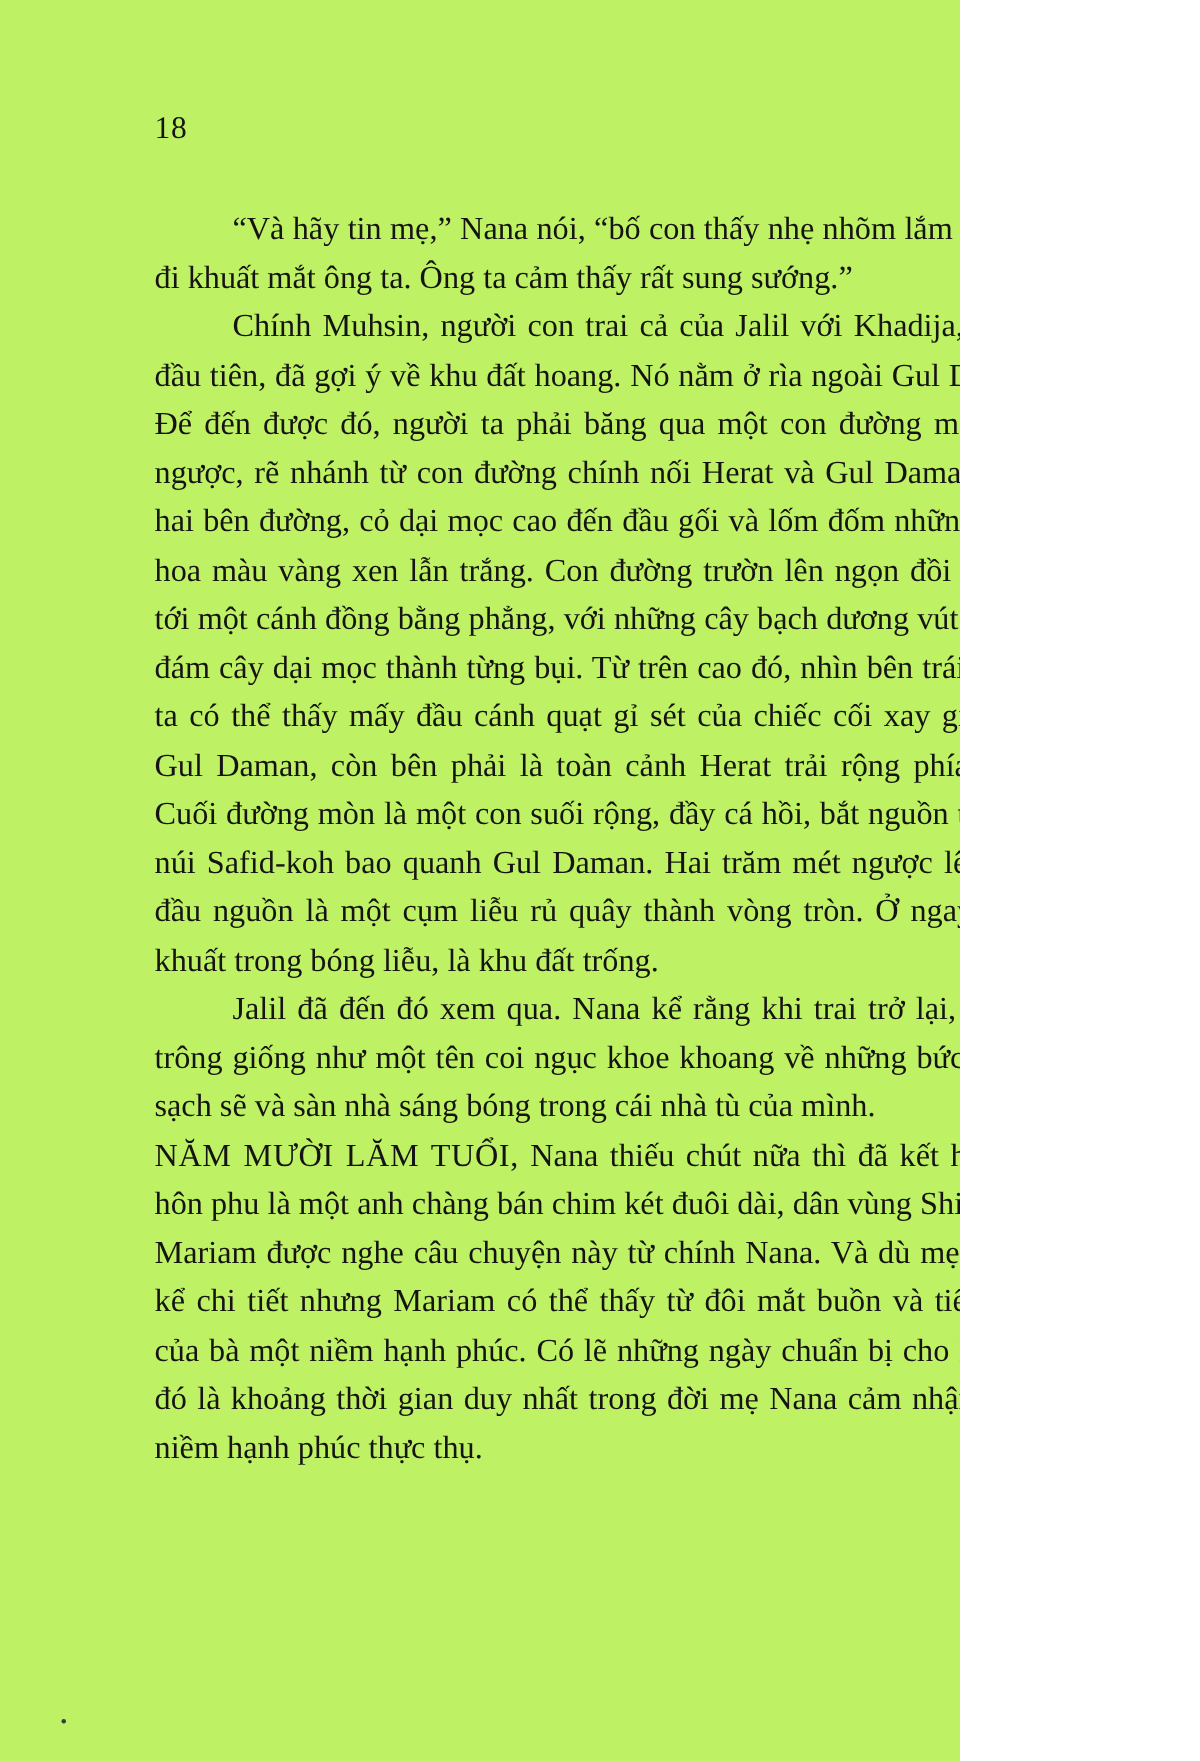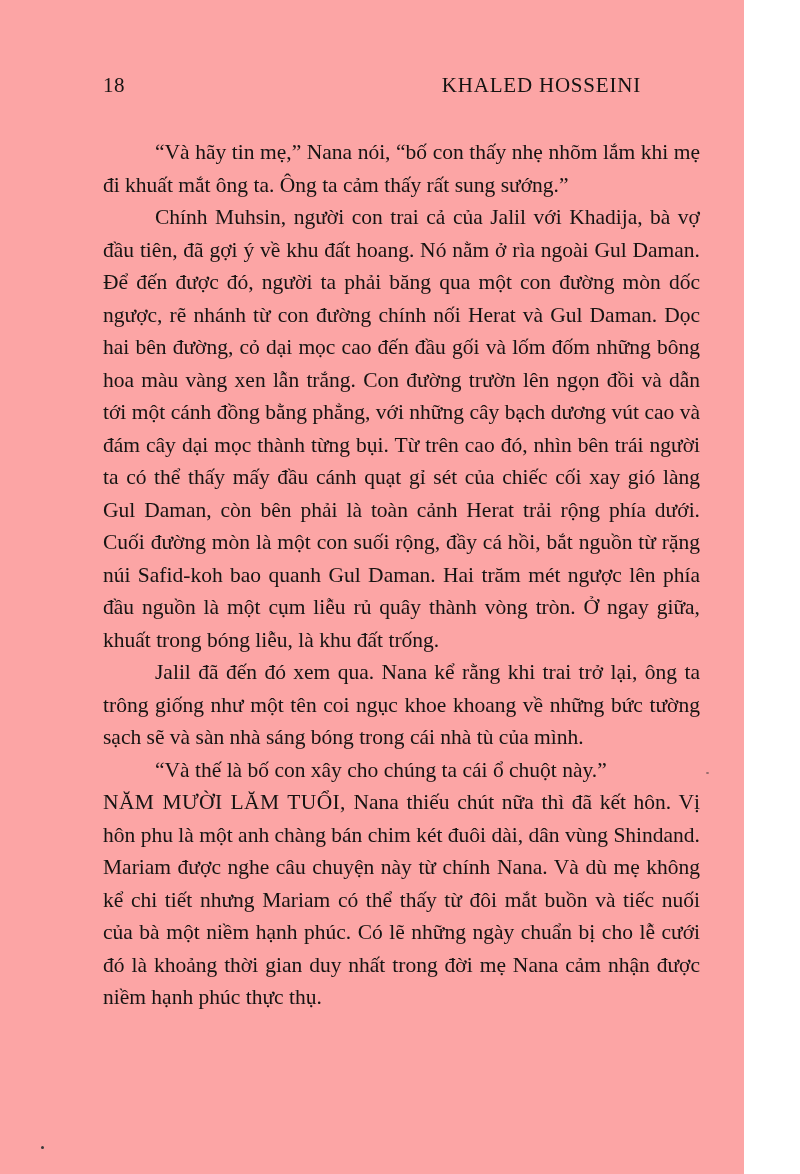--- a/index.html
+++ b/index.html
@@ -2,23 +2,23 @@
 <html lang="vi"><head>
 <meta charset="utf-8">
 <style>
   html, body {
     margin: 0;
     padding: 0;
     background: #ffffff;
   }
   .sheet {
     position: relative;
-    width: 744px;
+    width: 640px;
     height: 1174px;
-    background: #fca5a5;
+    background: #bef264;
     font-family: "Liberation Serif", "DejaVu Serif", serif;
     color: #161412;
     overflow: hidden;
   }
   .running-head {
     position: absolute;
     top: 72px;
     left: 103px;
     right: 103px;
     display: flex;
@@ -74,27 +74,25 @@
     opacity: 0.55;
   }
 </style>
 </head>
 <body>
 
 <div class="sheet">
 
   <div class="running-head">
     <span class="page-number">18</span>
-    <span class="author">KHALED HOSSEINI</span>
   </div>
 
   <div class="text-block">
     <p class="indented">“Và hãy tin mẹ,” Nana nói, “bố con thấy nhẹ nhõm lắm khi mẹ đi khuất mắt ông ta. Ông ta cảm thấy rất sung sướng.”</p>
     <p class="indented">Chính Muhsin, người con trai cả của Jalil với Khadija, bà vợ đầu tiên, đã gợi ý về khu đất hoang. Nó nằm ở rìa ngoài Gul Daman. Để đến được đó, người ta phải băng qua một con đường mòn dốc ngược, rẽ nhánh từ con đường chính nối Herat và Gul Daman. Dọc hai bên đường, cỏ dại mọc cao đến đầu gối và lốm đốm những bông hoa màu vàng xen lẫn trắng. Con đường trườn lên ngọn đồi và dẫn tới một cánh đồng bằng phẳng, với những cây bạch dương vút cao và đám cây dại mọc thành từng bụi. Từ trên cao đó, nhìn bên trái người ta có thể thấy mấy đầu cánh quạt gỉ sét của chiếc cối xay gió làng Gul Daman, còn bên phải là toàn cảnh Herat trải rộng phía dưới. Cuối đường mòn là một con suối rộng, đầy cá hồi, bắt nguồn từ rặng núi Safid-koh bao quanh Gul Daman. Hai trăm mét ngược lên phía đầu nguồn là một cụm liễu rủ quây thành vòng tròn. Ở ngay giữa, khuất trong bóng liễu, là khu đất trống.</p>
     <p class="indented">Jalil đã đến đó xem qua. Nana kể rằng khi trai trở lại, ông ta trông giống như một tên coi ngục khoe khoang về những bức tường sạch sẽ và sàn nhà sáng bóng trong cái nhà tù của mình.</p>
-    <p class="indented">“Và thế là bố con xây cho chúng ta cái ổ chuột này.”</p>
     <p class="section-start"><span class="section-lead">NĂM MƯỜI LĂM TUỔI,</span><span> Nana thiếu chút nữa thì đã kết hôn. Vị hôn phu là một anh chàng bán chim két đuôi dài, dân vùng Shindand. Mariam được nghe câu chuyện này từ chính Nana. Và dù mẹ không kể chi tiết nhưng Mariam có thể thấy từ đôi mắt buồn và tiếc nuối của bà một niềm hạnh phúc. Có lẽ những ngày chuẩn bị cho lễ cưới đó là khoảng thời gian duy nhất trong đời mẹ Nana cảm nhận được niềm hạnh phúc thực thụ.</span></p>
   </div>
 
   <div class="scan-speck speck-bottom-left"></div>
   <div class="scan-speck speck-right-margin"></div>
 
 </div>
 
 </body></html>

